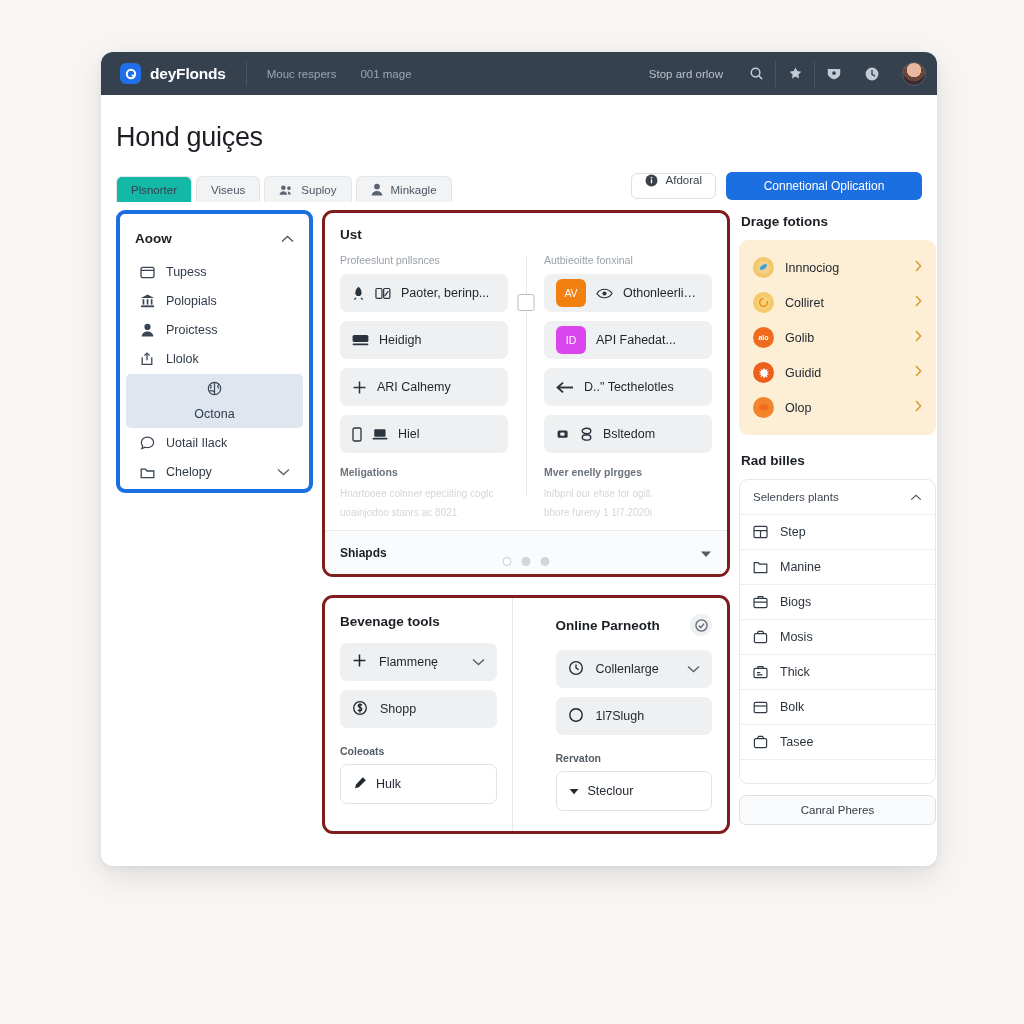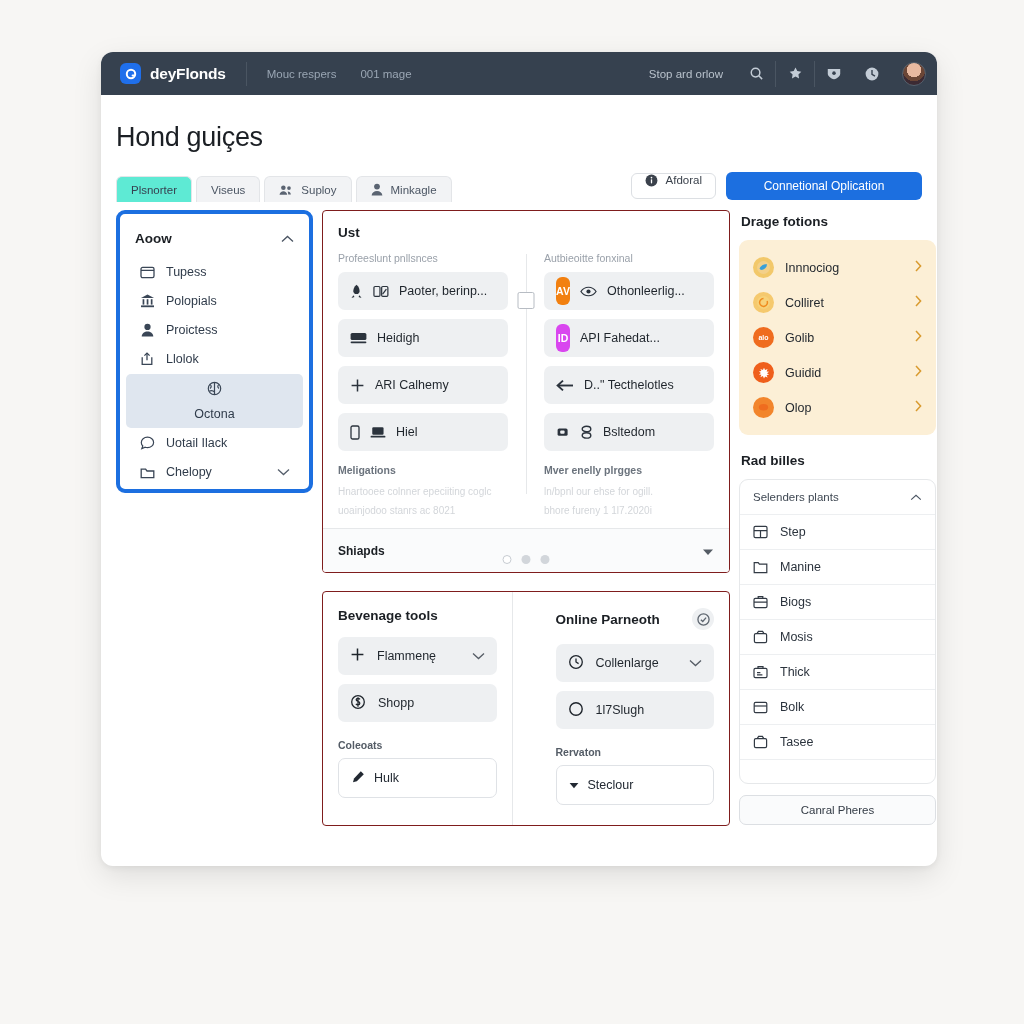--- a/index.html
+++ b/index.html
@@ -46,21 +46,21 @@
   
   .page-title { font-size: 27px; font-weight: 400; color:#1b1f24; padding: 27px 0 0 15px; letter-spacing: -0.3px; }
   .tabrow { display:flex; align-items:flex-end; padding: 19px 15px 0 15px; position: relative; }
   .tab {
     display:flex; align-items:center; gap:8px;
     height: 26px; padding: 0 14px;
     font-size: 11.5px; color:#4b5563;
     background:#f2f3f5; border:1px solid #e3e5e8; border-bottom:none;
     border-radius: 6px 6px 0 0; margin-right: 4px;
   }
-  .tab.active { background:#5eead4; color:#374151; }
+  .tab.active { background:#14b8a6; color:#374151; }
   .tab .ti { display:flex; align-items:center; color:#5b6472; }
   .head-actions { margin-left:auto; display:flex; align-items:center; gap:10px; padding-bottom: 2px; }
   .btn-ghost {
     display:flex; gap:8px;
     height: 26px; padding: 0 13px; font-size: 11.5px; color:#3b424c;
     background:#fff; border:1px solid #dcdfe3; border-radius:6px;
   }
   .btn-primary {
     height: 28px; padding: 0 20px; font-size: 12px; color:#fff; font-weight:500;
     background:#1c6fe0; border-radius:6px; display:flex; align-items:center; justify-content:center;
@@ -81,43 +81,43 @@
   .side-head .t { font-size: 13.5px; font-weight:700; color:#1b1f24; }
   .side-item {
     display:flex; align-items:center; gap:11px;
     padding: 7px 13px; font-size: 12.5px; color:#2f3b4a;
     border-radius: 5px; margin: 1px 4px;
   }
   .side-item.sel { background:#dfe6ef;flex-direction:column; }
   .side-item .si { width:16px; display:flex; align-items:center; justify-content:center; color:#3a4656; }
   .side-item .chev { margin-left:auto; color:#57606d; }
   
-  .card { background:#fff; border:1px solid #7f1d1d; border-radius: 4px; }
+  .card { background:#fff; border:3px solid #7f1d1d; border-radius: 11px; }
   .card-mid { padding: 0; overflow:hidden; }
   .mid-title { font-size: 13.5px; font-weight:700; color:#1b1f24; padding: 14px 15px 10px 15px; }
   .mid-cols { display:flex; position:relative; padding: 0 15px 8px 15px; gap: 0; justify-content: space-between; }
   .mcol { flex:1; min-width:0; }
   .mcol.right { padding-left: 18px; }
   .mcol.left { padding-right: 18px; }
   .mid-sep { position:absolute; left: 50%; top: 4px; bottom: 34px; width:1px; background:#e6e8ea; }
   .mid-knob {
     position:absolute; left: 50%; top: 42px; transform: translate(-50%,0);
     width: 17px; height: 17px; border:1px solid #b7bcc3; background:#fff; border-radius:2px;
   }
   .sub-label { font-size: 10.5px; color:#9aa1aa; padding: 2px 0 8px 0; }
   .row-pill {
     display:flex; align-items:center; gap:10px;
     height: 38px; padding: 0 12px; margin-bottom: 9px;
     background:#eef0f2; border-radius: 7px; font-size: 12.5px; color:#1f252c;
   }
   .row-pill .ri { display:flex; align-items:center; color:#2b333d; }
   .row-pill .txt { white-space:nowrap; overflow:hidden; text-overflow:ellipsis; }
   .sq-badge {
-    width:14px; height:28px; border-radius:6px; display:flex; align-items:center; justify-content:center;
-    font-size:10.5px; font-weight:700; color:#fff; flex:0 0 auto;
+    width:30px; height:28px; border-radius:6px; display:flex; align-items:center; justify-content:center;
+    font-size:10.5px; font-weight:400; color:#fff; flex:0 0 auto;
   }
   .sq-orange { background:#f28010; }
   .sq-slate  { background:#d946ef; }
   .foot-note { padding-top: 4px; }
   .foot-note .fn-t { font-size: 10.5px; color:#6b737d; font-weight:600; padding-bottom:6px; }
   .foot-note .fn-l { font-size: 10px; color:#d3d6da; line-height: 1.9; white-space:nowrap; overflow:hidden; text-overflow:ellipsis; }
   .mid-bottom {
     border-top:1px solid #e6e8ea; background:#fafbfc;
     display:flex; align-items:center; padding: 0 15px; height: 44px; position:relative;
   }

